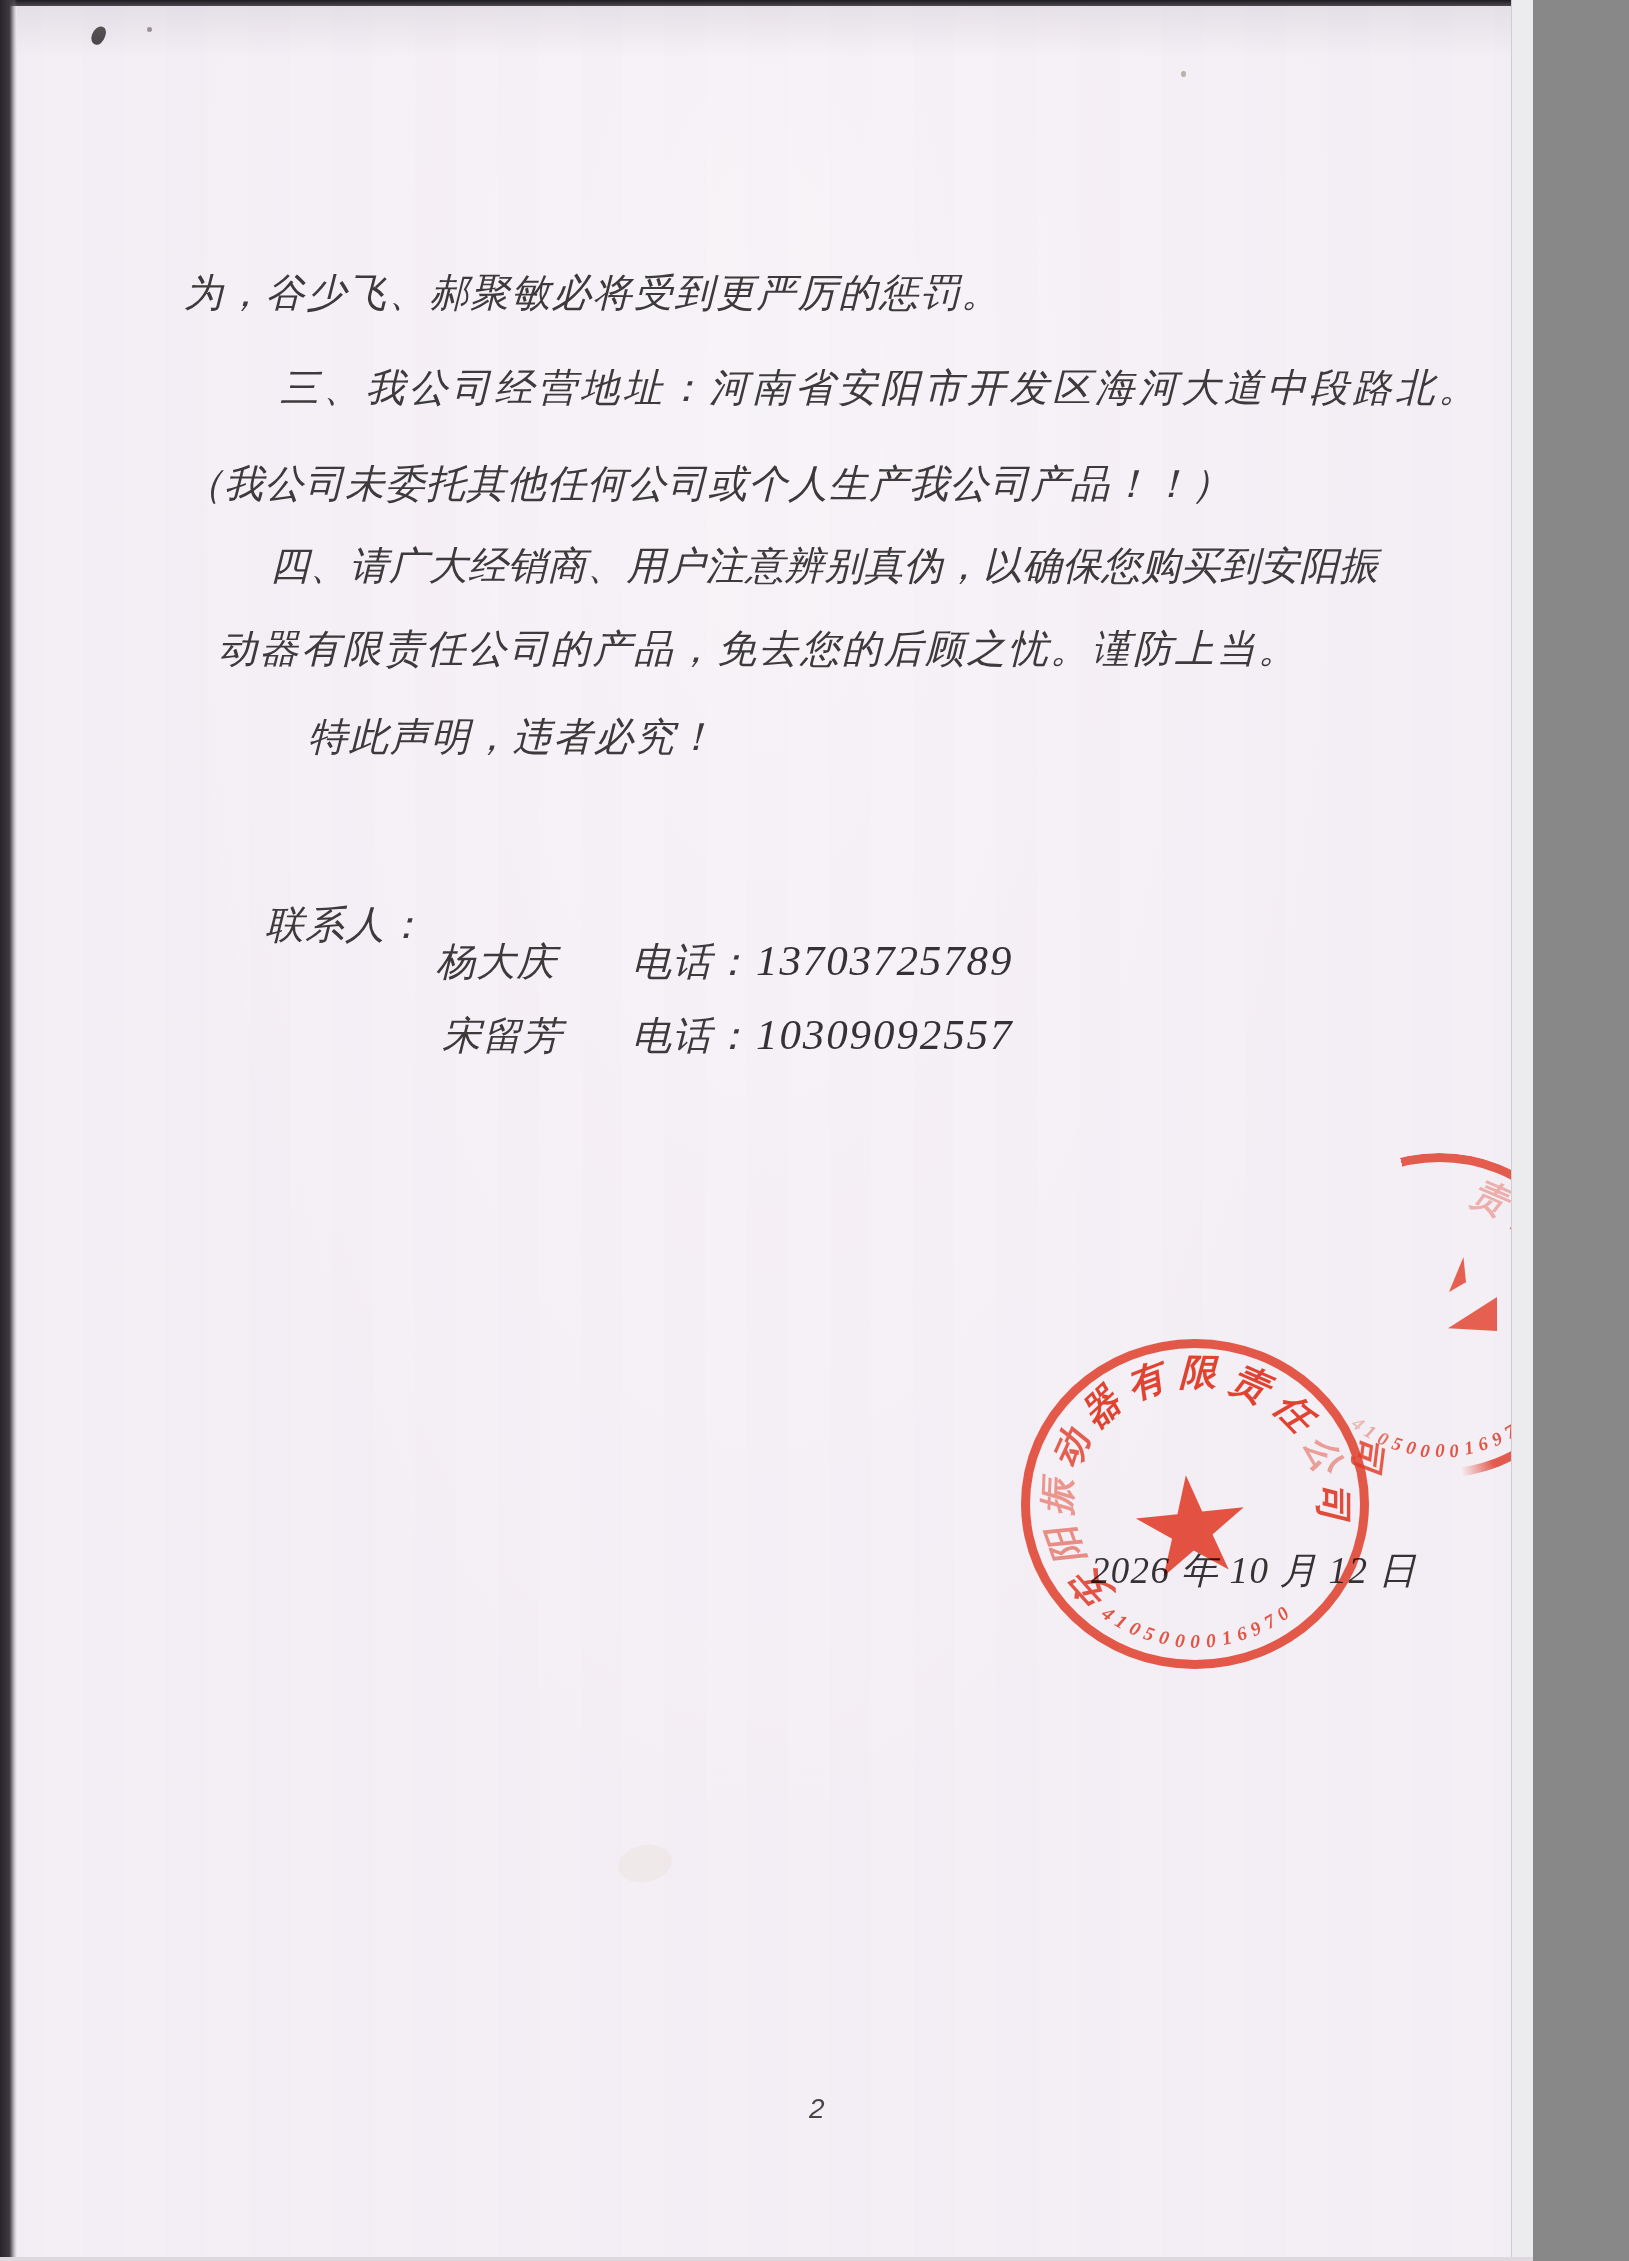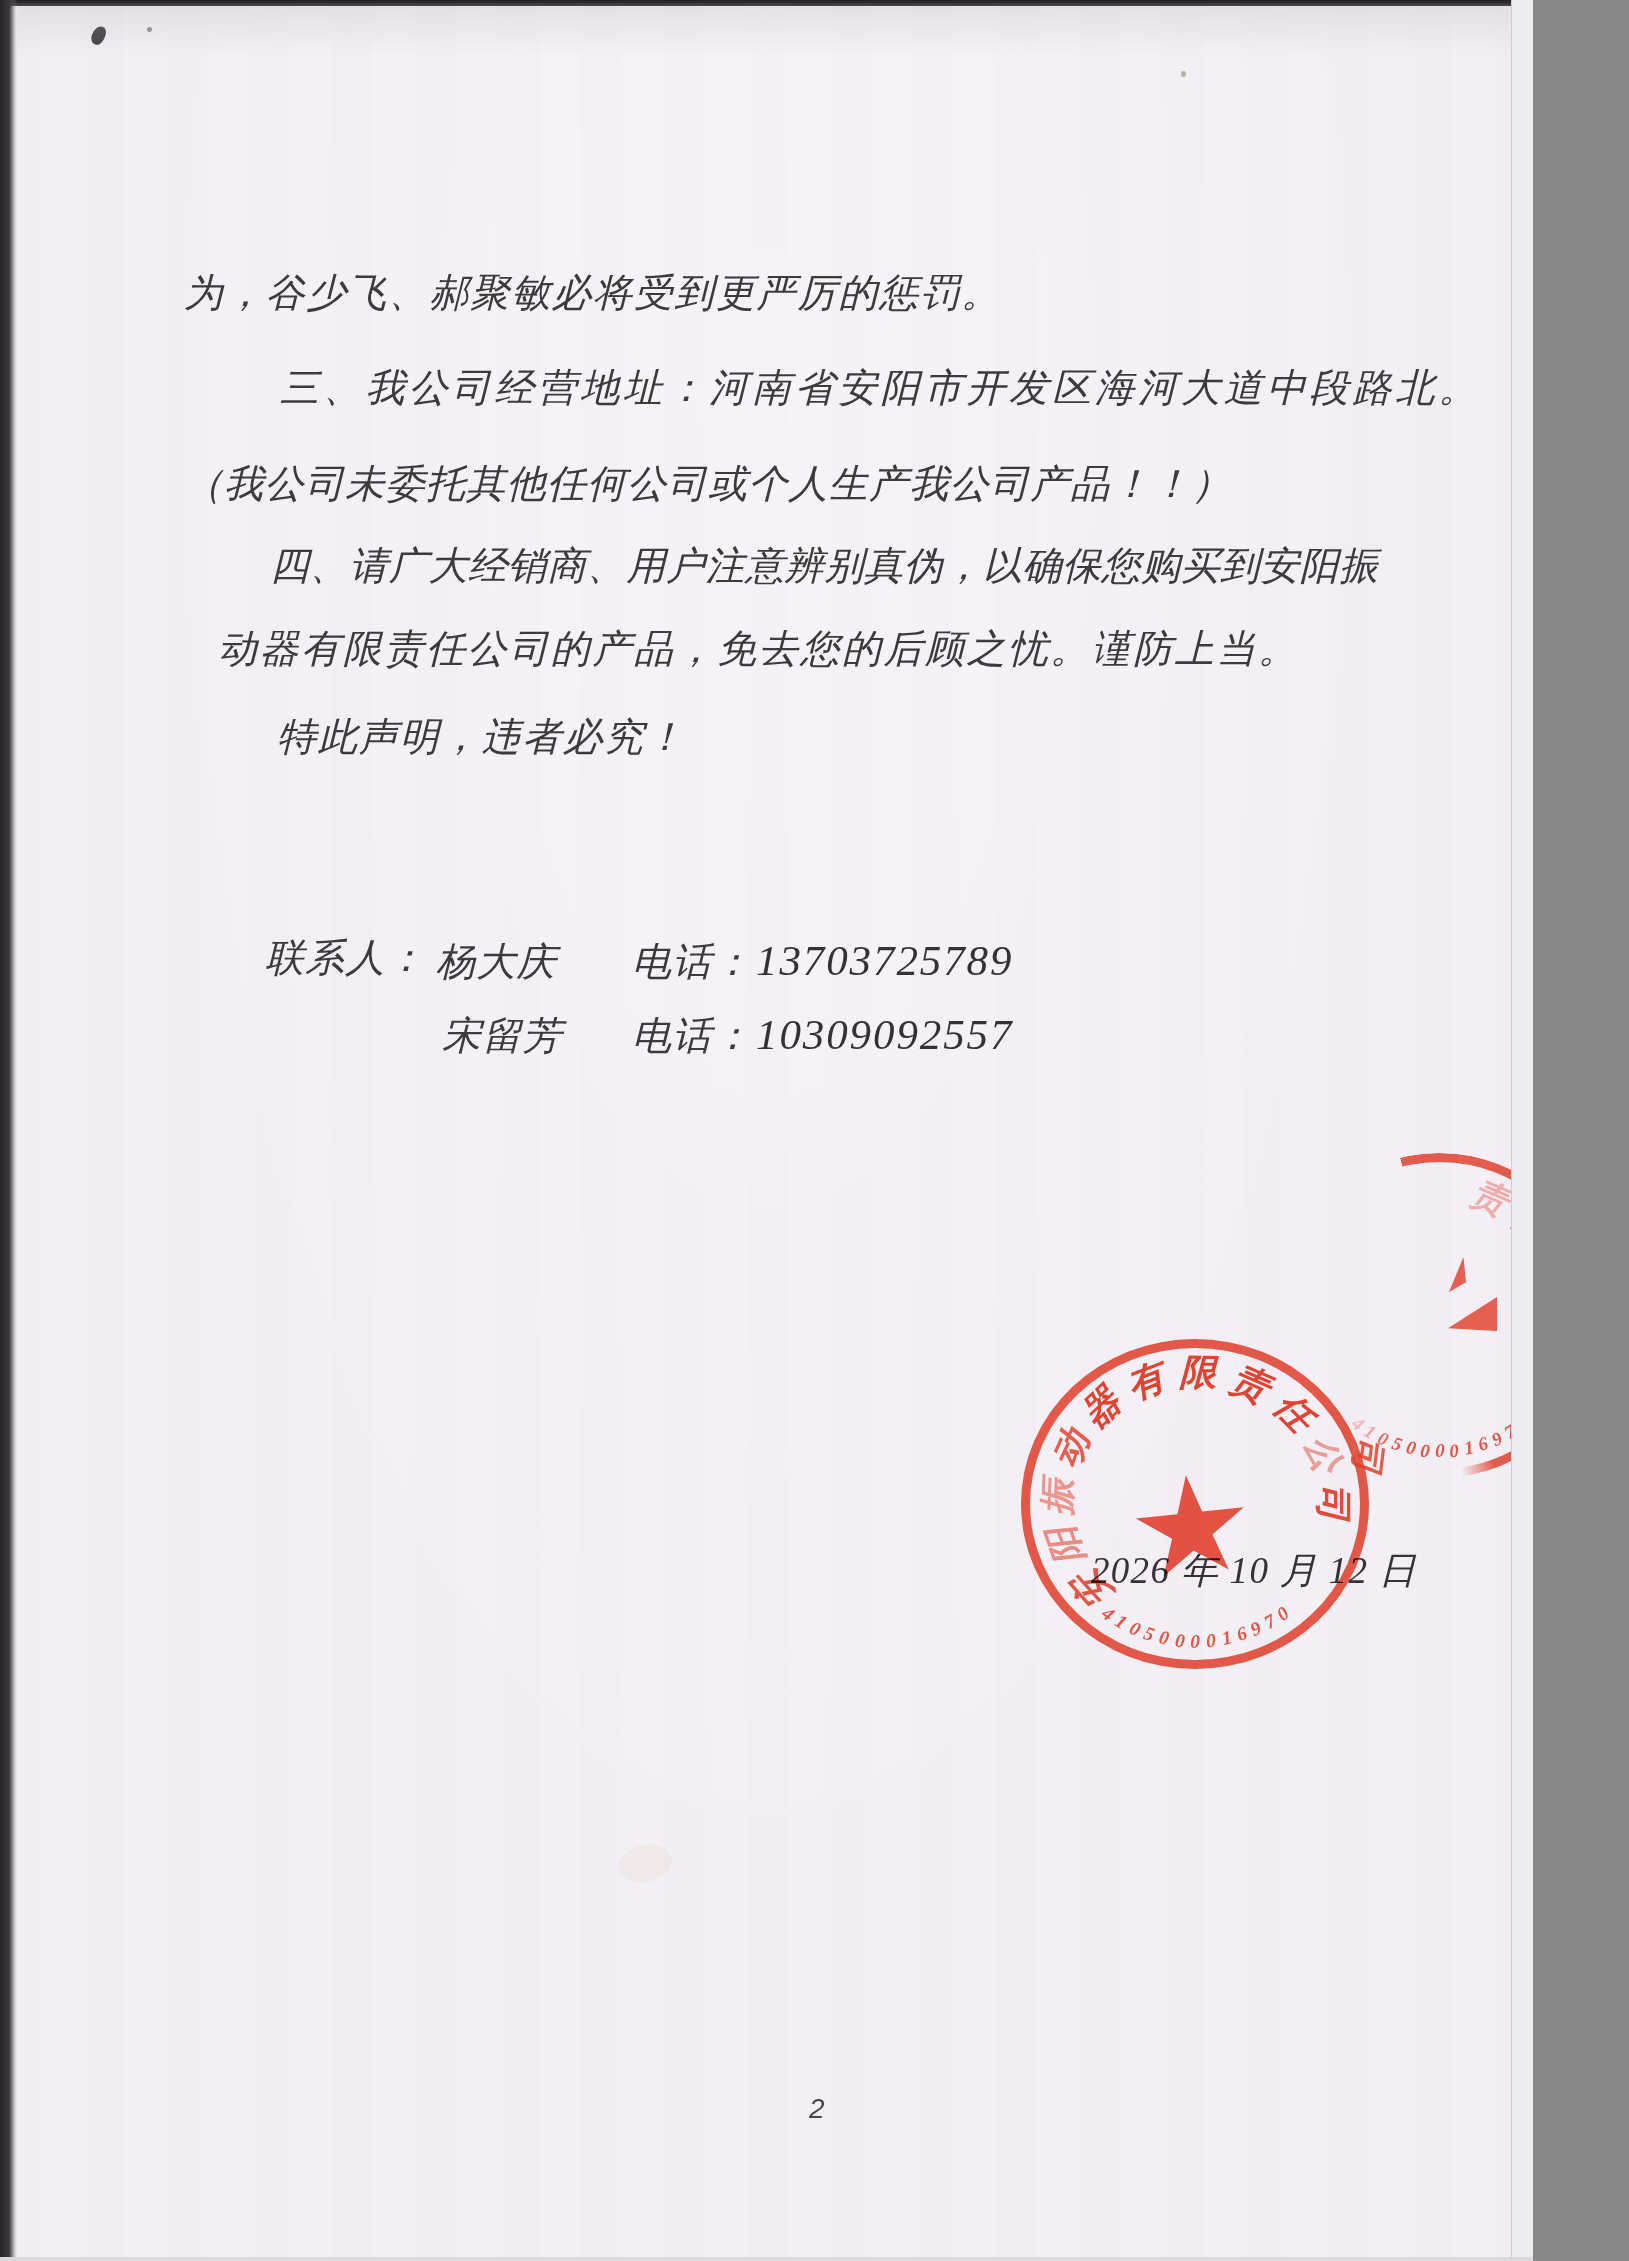--- a/index.html
+++ b/index.html
@@ -31,21 +31,21 @@
   .blot4{left:1181px;top:71px;width:4.5px;height:5.8px;background:#8a7d70;opacity:.55;}
   .stain1{left:618px;top:1845px;width:54px;height:37px;background:#cdb98e;opacity:.10;border-radius:50%;transform:rotate(-12deg);}
 
   
   .line{position:absolute;white-space:pre;color:#3c3a3b;font-size:39px;letter-spacing:1.9px;}
   .l1{left:184px;top:266px;}
   .l2{left:280px;top:361px;letter-spacing:3.9px;}
   .l3{left:184px;top:457px;letter-spacing:1.3px;}
   .l4{left:270px;top:539px;letter-spacing:0.6px;}
   .l5{left:182px;top:622px;letter-spacing:2.6px;margin-left:36px;}
-  .l6{left:277px;top:710px;}
+  .l6{left:308px;top:710px;}
 
   .c-text{position:absolute;white-space:pre;color:#3c3a3b;font-size:39px;letter-spacing:1.3px;}
   .phone{font-size:43px;letter-spacing:1.9px;color:#343234;}
 
   .signature{position:absolute;left:974px;top:1458px;font-size:41px;letter-spacing:1.9px;color:#343233;white-space:pre;}
   .dateline{position:absolute;left:1091px;top:1546px;font-size:37px;letter-spacing:1.3px;color:#343233;white-space:pre;}
   .pagenum{position:absolute;left:809px;top:2093px;font-size:28px;color:#474646;font-family:"Liberation Sans","DejaVu Sans",sans-serif;}
 
   
   .seal-layer{position:absolute;inset:0;mix-blend-mode:multiply;pointer-events:none;}
@@ -78,21 +78,21 @@
   <div class="speck stain1"></div>
   <div class="paper-shade-top"></div>
 
   <div class="line l1">为，谷少飞、郝聚敏必将受到更严厉的惩罚。</div>
   <div class="line l2">三、我公司经营地址：河南省安阳市开发区海河大道中段路北。</div>
   <div class="line l4">四、请广大经销商、用户注意辨别真伪，以确保您购买到安阳振</div>
   <div class="line l3">（我公司未委托其他任何公司或个人生产我公司产品！！）</div>
   <div class="line l5">动器有限责任公司的产品，免去您的后顾之忧。谨防上当。</div>
   <div class="line l6">特此声明，违者必究！</div>
 
-  <div class="c-text" style="left:265px;top:931px;">联系人：</div>
+  <div class="c-text" style="left:265px;top:898px;">联系人：</div>
   <div class="c-text" style="left:436px;top:935px;">杨大庆</div>
   <div class="c-text" style="left:632px;top:935px;">电话：</div>
   <div class="c-text phone" style="left:756px;top:936px;">13703725789</div>
 
   <div class="c-text" style="left:442px;top:1009px;">宋留芳</div>
   <div class="c-text" style="left:632px;top:1009px;">电话：</div>
   <div class="c-text phone" style="left:756px;top:1010px;">10309092557</div>
 
   <div class="dateline">2026 年 10 月 12 日</div>
 

